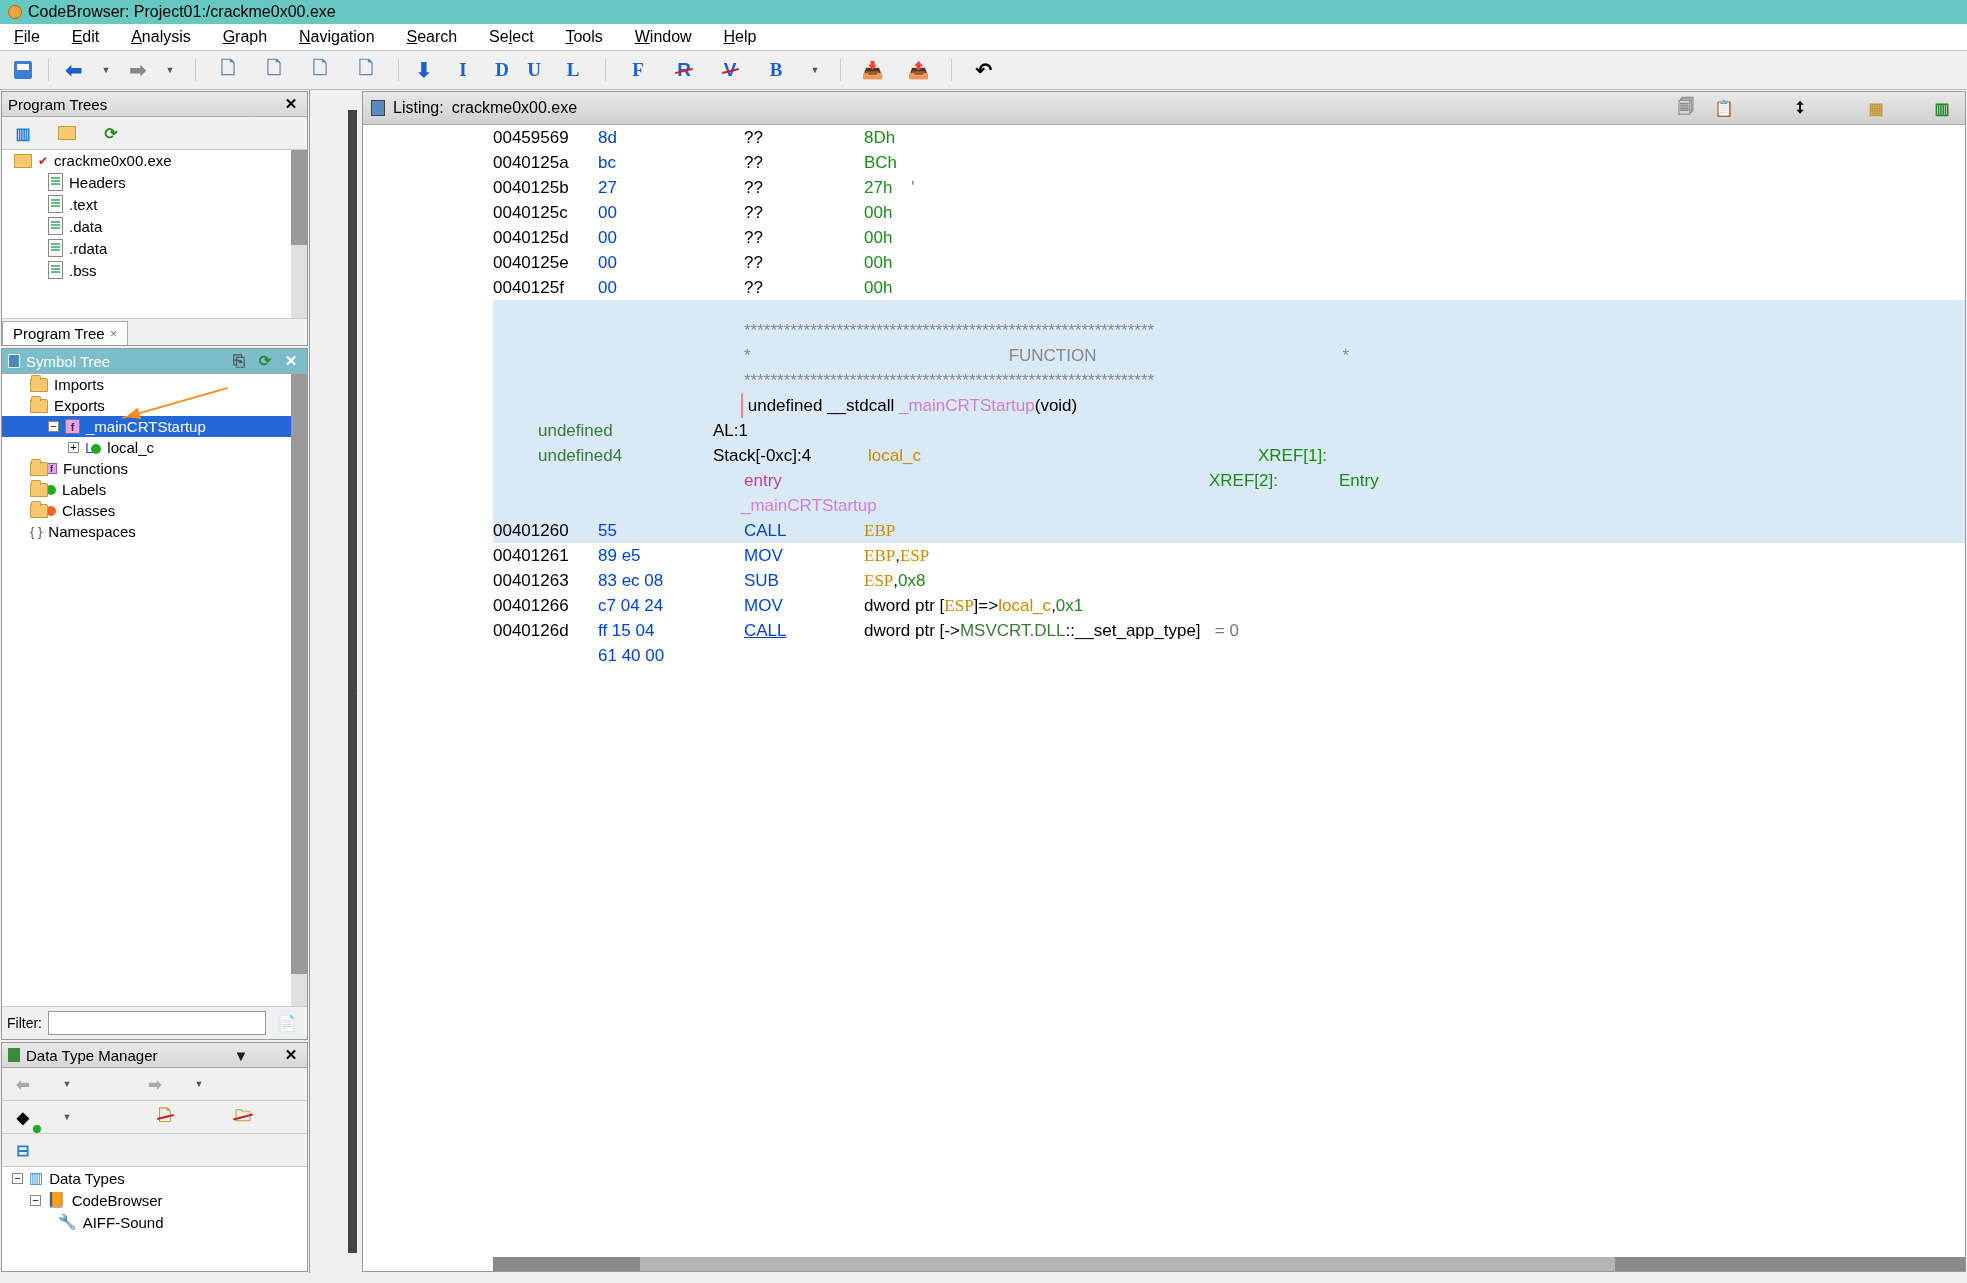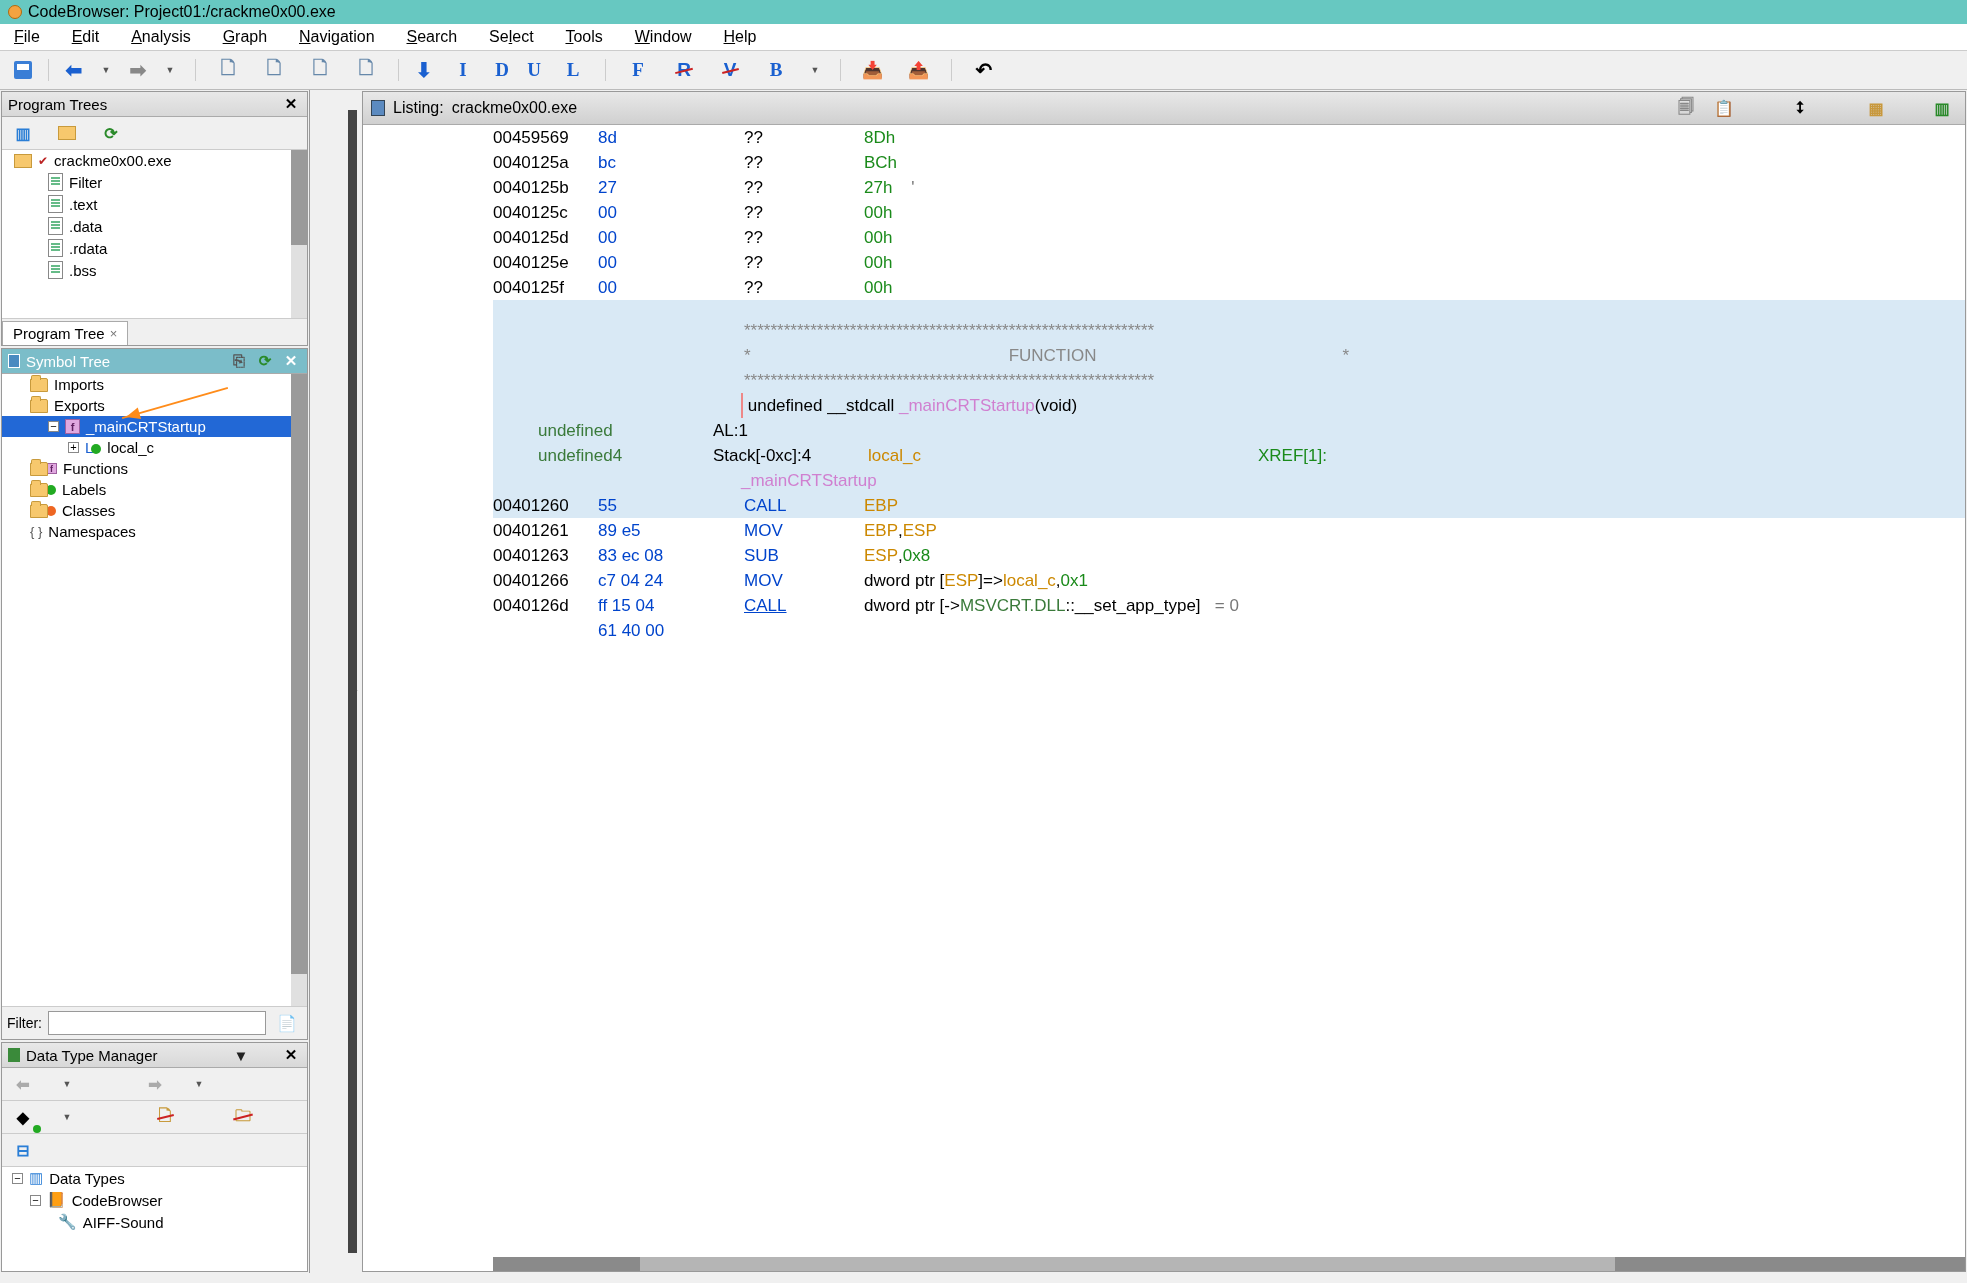--- a/index.html
+++ b/index.html
@@ -50,21 +50,21 @@
 .lrow { display:flex; white-space:pre; line-height: 25px; }
 .lrow.hl { background:#d9e9f5; }
 .gutter { width:130px; flex:0 0 130px; background:#fff; }
 .lrow.hl .gutter { background:#fff; }
 .addr { color:#000; width: 105px; display:inline-block; text-align: left; }
 .bytes { color:#0044cc; width: 146px; display:inline-block; }
 .qq { color:#000; width: 120px; display:inline-block; }
 .val { color:#1a8a1a; }
 .cmt { color:#777; }
 .mn { color:#0044cc; width:120px; display:inline-block; }
-.reg { color:#cc8800; }
+.reg { color:#cc8800;font-family:Liberation Serif, serif; }
 .num { color:#1a8a1a; }
 .kw { color:#000; }
 .lbl-pink { color:#c040a0; }
 .lbl-ghl { color:#d080d0; }
 .type { color:#3a7a3a; }
 .local { color:#cc8800; }
 .xref { color:#1a8a1a; }
 .sep-stars { color:#888; }
 .func-title { color:#888; }
 .call-u { color:#0044cc; text-decoration:underline; }
@@ -203,21 +203,21 @@
           <div style="position:absolute;top:0;width:100%;height:95px;background:#9a9a9a;"></div>
         </div>
         <div class="tree-item" style="padding-left:12px;">
           <span class="folder-open"></span>
           <span style="color:#b22;font-size:12px;">✔</span>
           <span class="lbl">crackme0x00.exe</span>
         </div>
         <div id="pt-items">
             <div class="tree-item level-1">
               <span class="doc-icon"></span>
-              <span class="lbl">Filter</span>
+              <span class="lbl">Headers</span>
             </div>
             <div class="tree-item level-1">
               <span class="doc-icon"></span>
               <span class="lbl">.text</span>
             </div>
             <div class="tree-item level-1">
               <span class="doc-icon"></span>
               <span class="lbl">.data</span>
             </div>
             <div class="tree-item level-1">
@@ -384,20 +384,21 @@
           <div class="lrow "><span class="gutter"></span><span class="addr">0040125d</span> <span class="bytes">00</span><span class="qq">??</span><span class="val">00h</span><span class="cmt"></span></div>
           <div class="lrow "><span class="gutter"></span><span class="addr">0040125e</span> <span class="bytes">00</span><span class="qq">??</span><span class="val">00h</span><span class="cmt"></span></div>
           <div class="lrow "><span class="gutter"></span><span class="addr">0040125f</span> <span class="bytes">00</span><span class="qq">??</span><span class="val">00h</span><span class="cmt"></span></div>
           <div class="lrow hl"><span class="gutter"></span><span style="height:18px;display:inline-block;"></span></div>
           <div class="lrow hl"><span class="gutter"></span><span style="width:251px;display:inline-block;"></span><span class="sep-stars">**************************************************************</span></div>
           <div class="lrow hl"><span class="gutter"></span><span style="width:251px;display:inline-block;"></span><span class="sep-stars">*</span><span style="display:inline-block;width:258px;"></span><span class="func-title">FUNCTION</span><span style="display:inline-block;width:246px;"></span><span class="sep-stars">*</span></div>
           <div class="lrow hl"><span class="gutter"></span><span style="width:251px;display:inline-block;"></span><span class="sep-stars">**************************************************************</span></div>
           <div class="lrow hl"><span class="gutter"></span><span style="width:248px;display:inline-block;"></span><span style="border-left:2px solid #e88;">&nbsp;</span><span class="kw">undefined </span><span class="kw">__stdcall </span><span class="lbl-ghl">_mainCRTStartup</span><span class="kw">(void)</span></div>
           <div class="lrow hl"><span class="gutter"></span><span style="width:45px;display:inline-block;"></span><span class="type" style="width:175px;display:inline-block;">undefined</span><span class="kw" style="width:155px;display:inline-block;">AL:1</span><span class="reg"><return></return></span></div>
           <div class="lrow hl"><span class="gutter"></span><span style="width:45px;display:inline-block;"></span><span class="type" style="width:175px;display:inline-block;">undefined4</span><span class="kw" style="width:155px;display:inline-block;">Stack[-0xc]:4</span><span class="local" style="width:390px;display:inline-block;">local_c</span><span class="xref">XREF[1]:</span></div>
+          <div class="lrow hl"><span class="gutter"></span><span style="width:251px;display:inline-block;"></span><span class="lbl-pink" style="width:465px;display:inline-block;">entry</span><span class="xref" style="width:130px;display:inline-block;">XREF[2]:</span><span class="xref">Entry</span></div>
           <div class="lrow hl"><span class="gutter"></span><span style="width:248px;display:inline-block;"></span><span class="lbl-ghl">_mainCRTStartup</span></div>
           <div class="lrow hl"><span class="gutter"></span><span class="addr">00401260</span> <span class="bytes">55</span><span class="mn">CALL</span><span class="reg">EBP</span></div>
           <div class="lrow "><span class="gutter"></span><span class="addr">00401261</span> <span class="bytes">89 e5</span><span class="mn">MOV</span><span class="reg">EBP</span><span class="kw">,</span><span class="reg">ESP</span></div>
           <div class="lrow "><span class="gutter"></span><span class="addr">00401263</span> <span class="bytes">83 ec 08</span><span class="mn">SUB</span><span class="reg">ESP</span><span class="kw">,</span><span class="num">0x8</span></div>
           <div class="lrow "><span class="gutter"></span><span class="addr">00401266</span> <span class="bytes">c7 04 24</span><span class="mn">MOV</span><span class="kw">dword ptr [</span><span class="reg">ESP</span><span class="kw">]=&gt;</span><span class="local">local_c</span><span class="kw">,</span><span class="num">0x1</span></div>
           <div class="lrow "><span class="gutter"></span><span class="addr">0040126d</span> <span class="bytes">ff 15 04</span><span class="call-u" style="width:120px;display:inline-block;">CALL</span><span class="kw">dword ptr [-&gt;</span><span class="type">MSVCRT.DLL</span><span class="kw">::</span><span class="kw">__set_app_type</span><span class="kw">]</span><span class="cmt">   = 0</span></div>
           <div class="lrow "><span class="gutter"></span><span class="addr"></span> <span class="bytes">61 40 00</span><span class="mn"></span></div>
           <div class="hscroll">
             <div class="hscroll-track"></div>
           </div>

